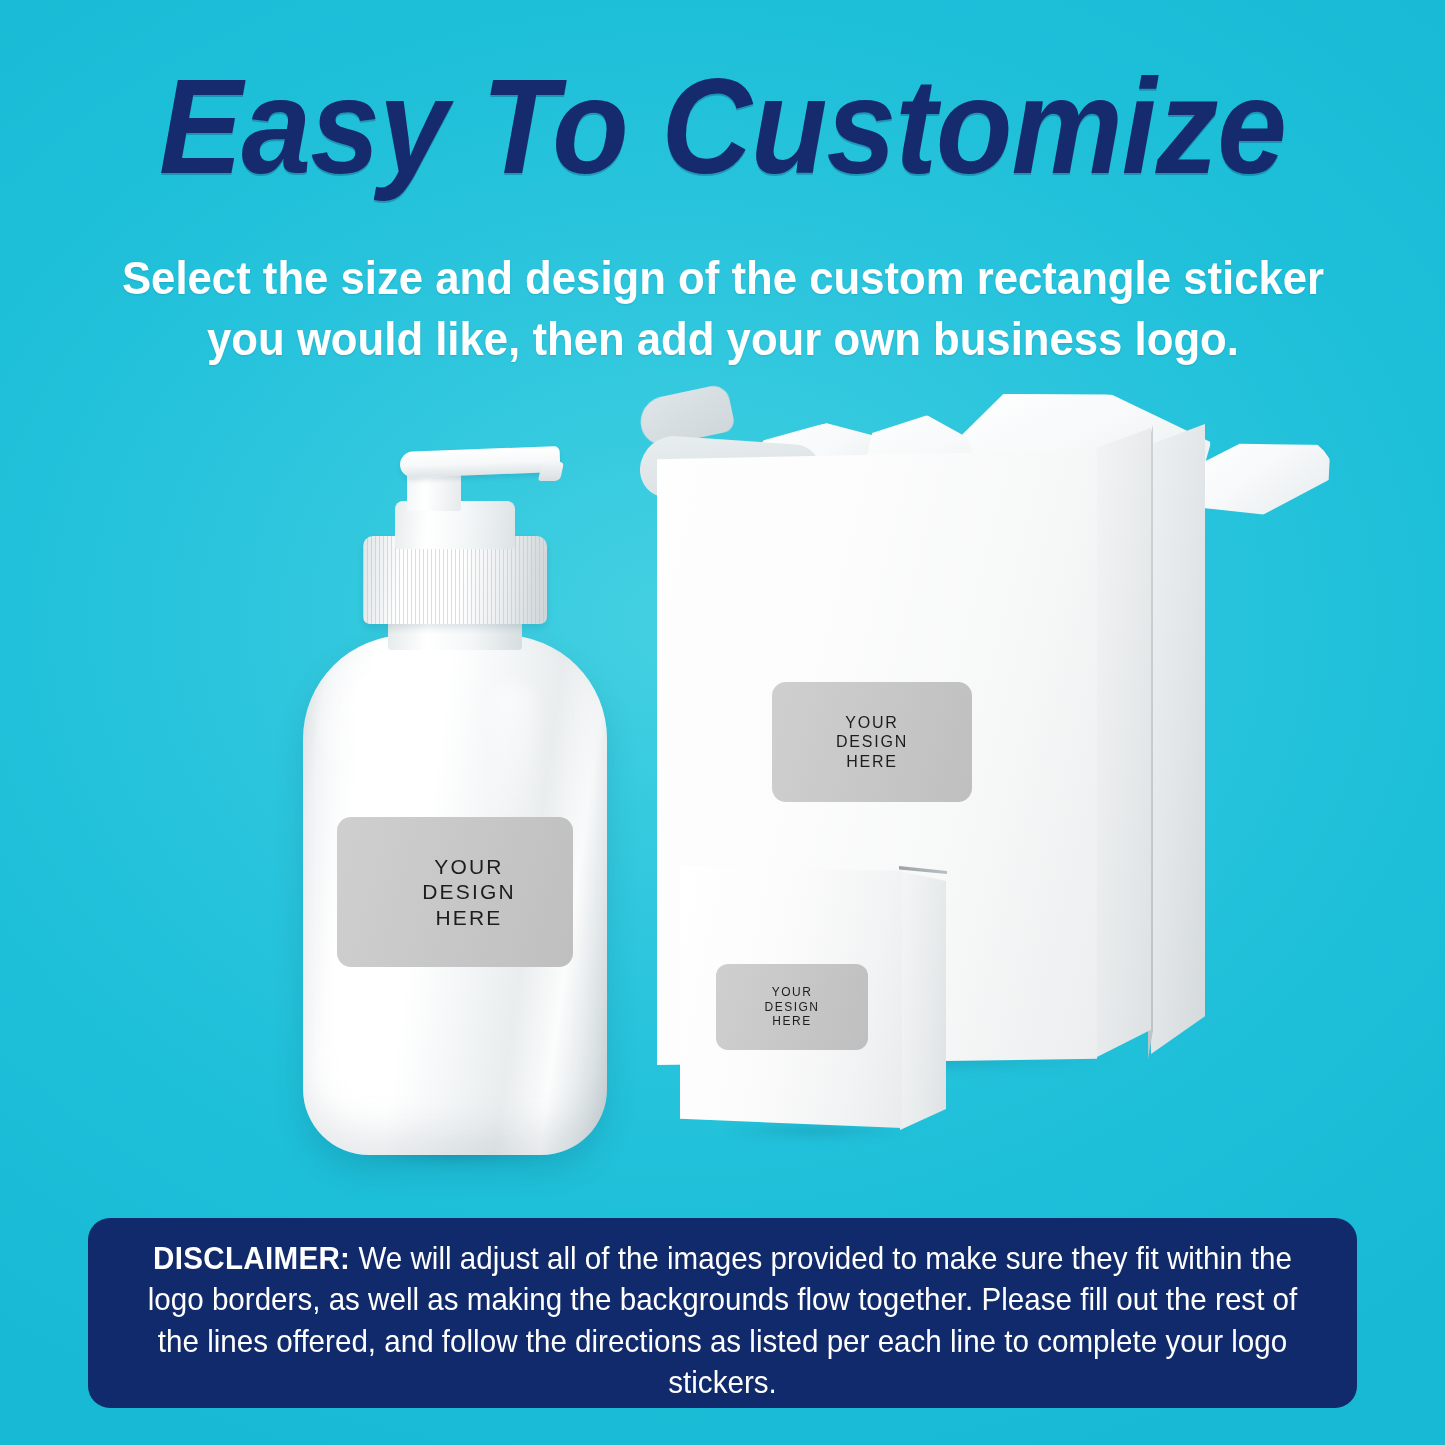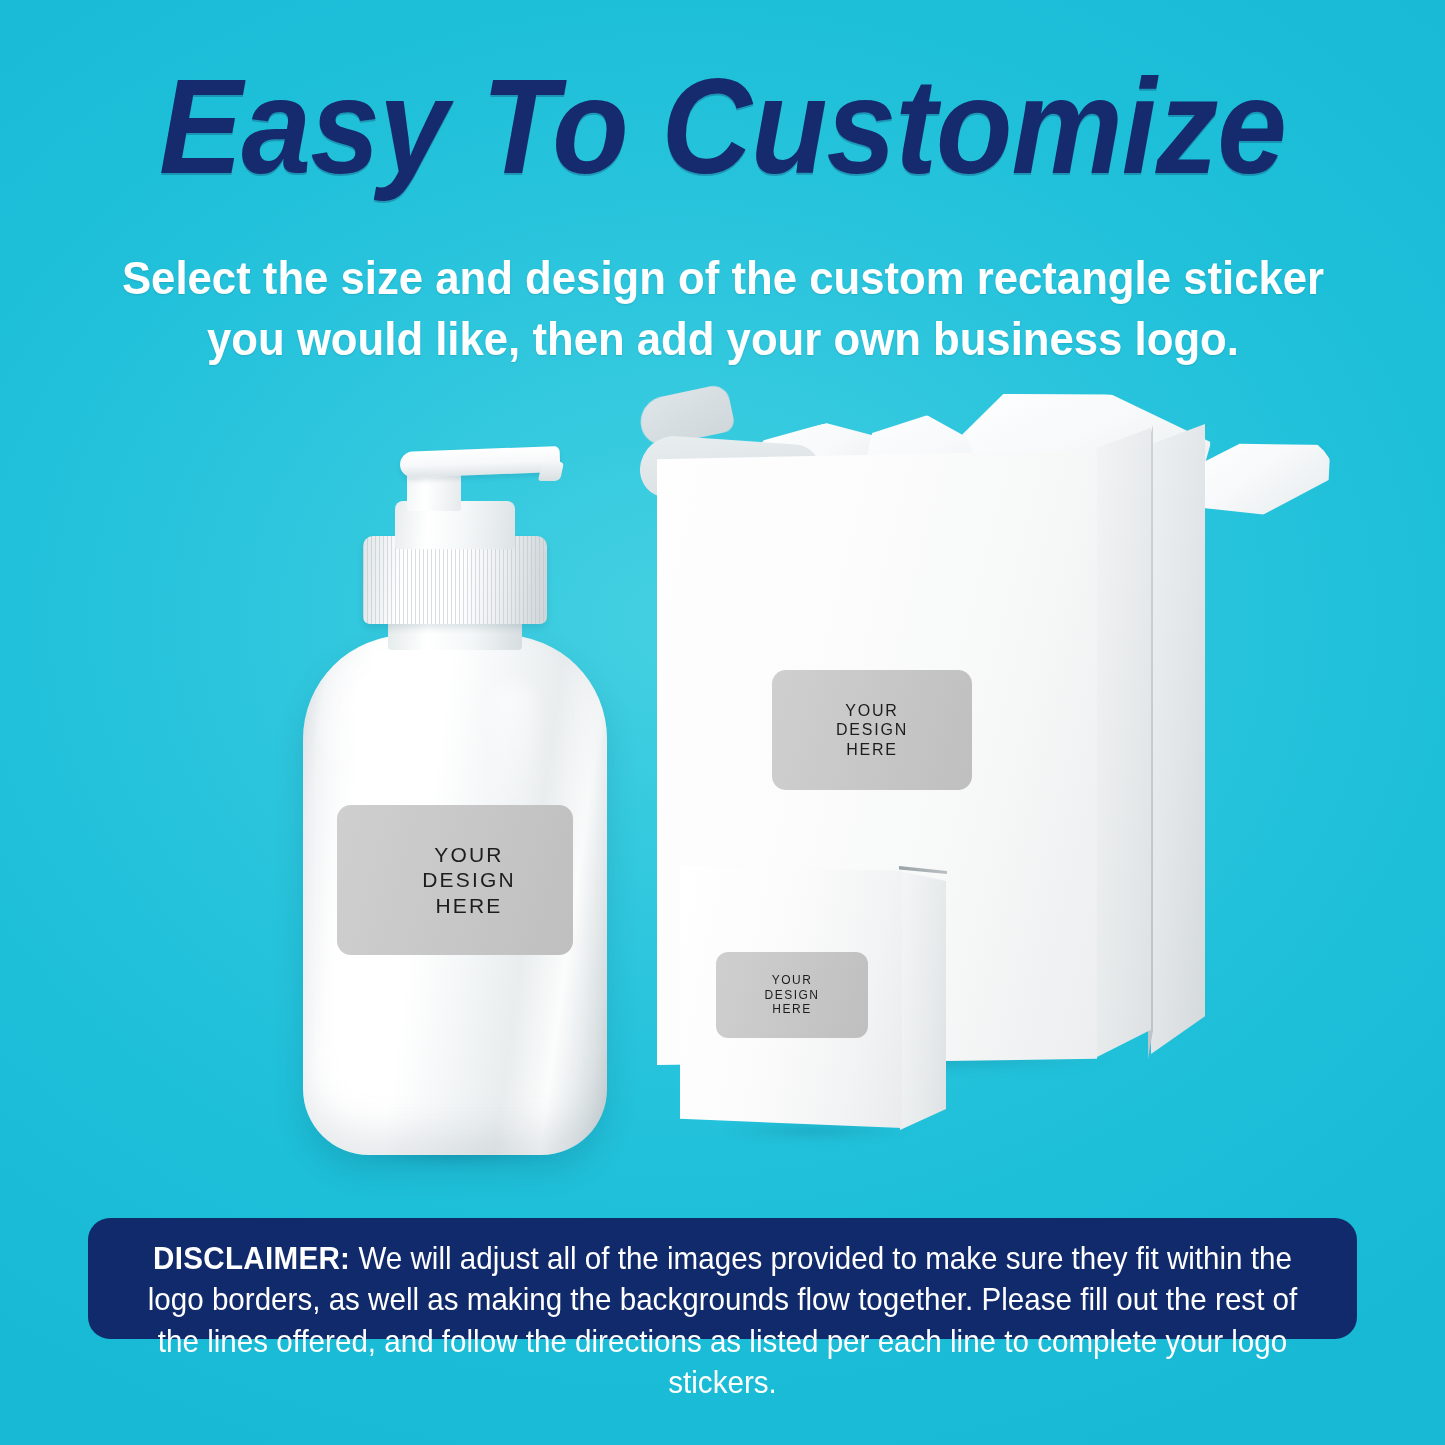--- a/index.html
+++ b/index.html
@@ -60,20 +60,21 @@
     background: linear-gradient(105deg,#cfcfcf 0%,#c9c9c9 40%,#c4c4c4 70%,#bfbfbf 100%);
     display: flex;
     flex-direction: column;
     align-items: center;
     justify-content: center;
     color: #1d1d1d;
     font-weight: 400;
     letter-spacing: 2px;
     text-align: center;
     line-height: 1.22;
+    margin-top: 12px;
   }
   .sticker span { display: block; }
 
   
   #bottle-group {
     position: absolute;
     left: 295px;
     top: 435px;
     width: 320px;
     height: 730px;
@@ -348,21 +349,21 @@
     font-size: 12px;
     letter-spacing: 1.5px;
   }
 
   
   #disclaimer-box {
     position: absolute;
     left: 88px;
     top: 1218px;
     width: 1269px;
-    height: 121px;
+    height: 190px;
     background: #102a6b;
     border-radius: 22px;
     box-sizing: border-box;
     padding: 20px 36px 0 36px;
   }
   #disclaimer-text {
     text-align: center;
     color: #ffffff;
     font-size: 30.5px;
     line-height: 1.36;

